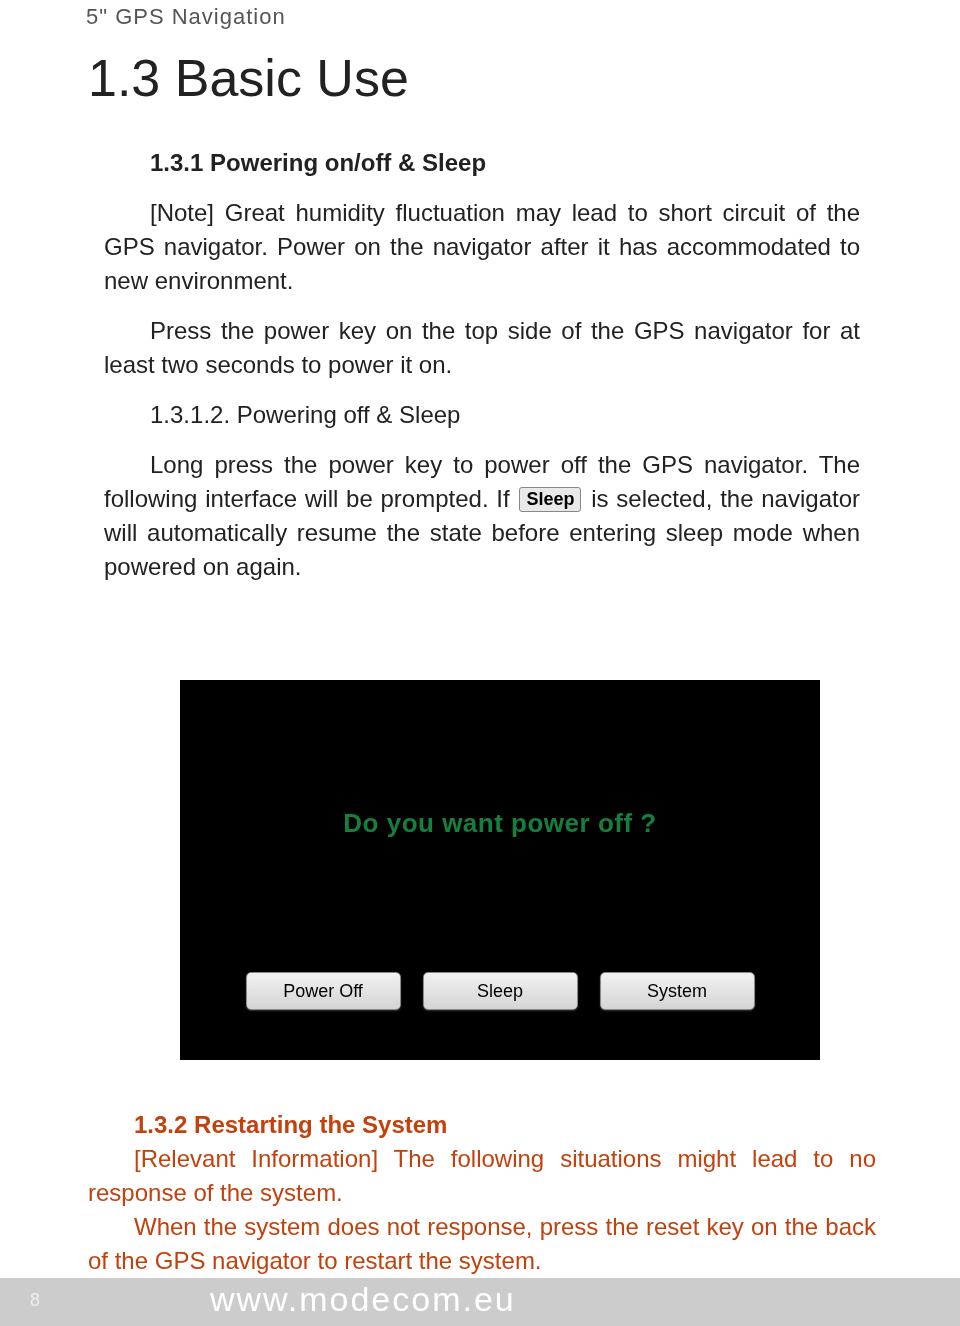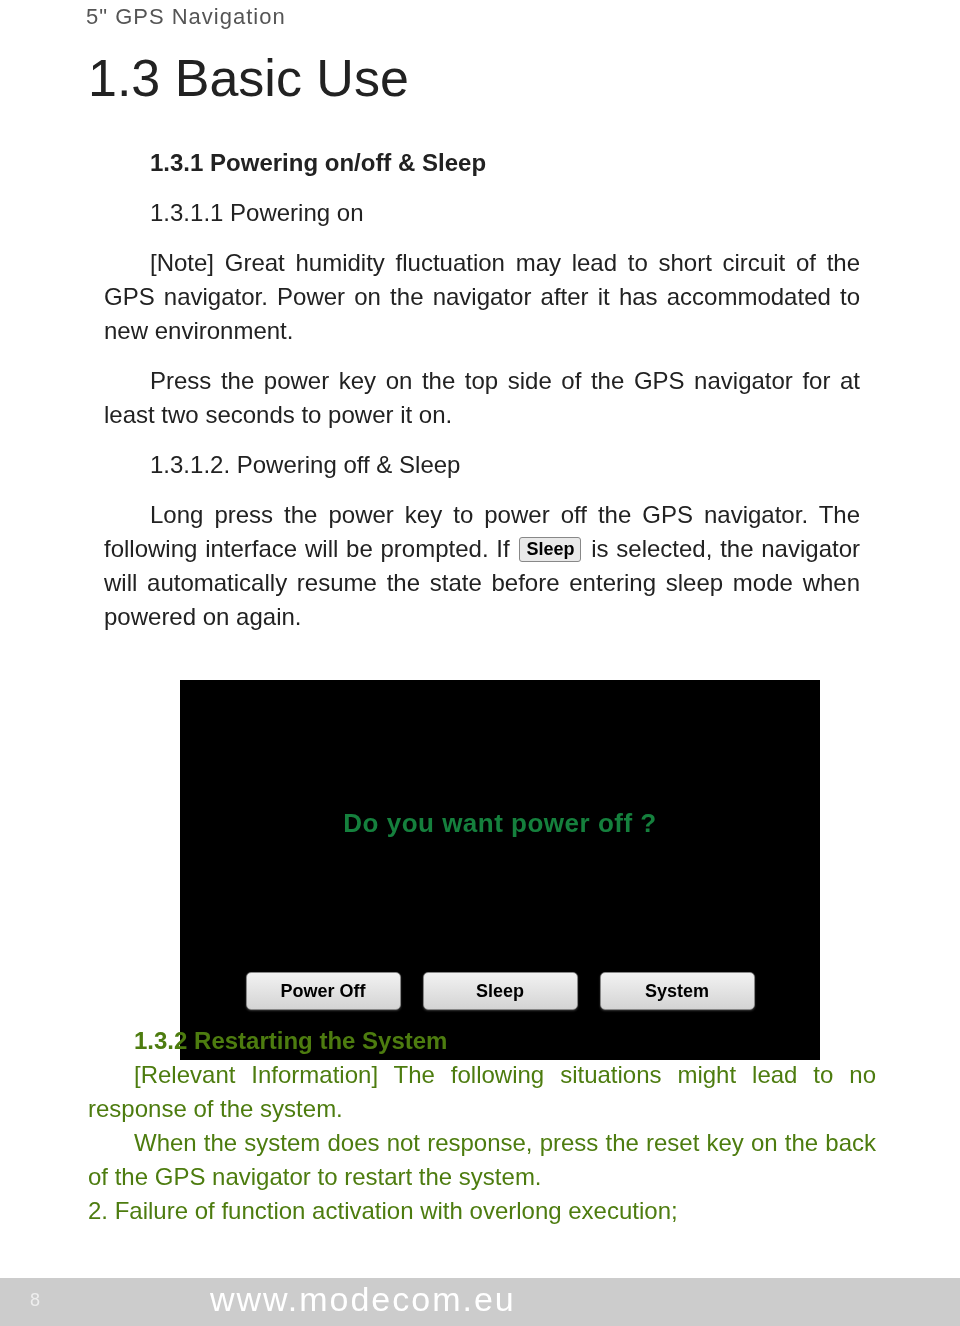--- a/index.html
+++ b/index.html
@@ -46,27 +46,27 @@
   }
   .screenshot .btn-row {
     position:absolute; left:0; right:0; bottom:50px;
     display:flex; justify-content:center; gap:22px;
   }
   .ui-btn {
     width:155px; height:38px; border-radius:5px;
     background:linear-gradient(#f2f2f2,#d4d4d4);
     border:1px solid #888;
     display:flex; align-items:center; justify-content:center;
-    font-size:18px; font-weight:700; color:#000;
+    font-size:18px; font-weight:400; color:#000;
     box-shadow:0 1px 2px rgba(255,255,255,0.2);
   }
 
   .body2 {
-    position:absolute; left:88px; top:1024px; width:788px;
-    font-size:24px; line-height:34px; color:#4d7c0f;
+    position:absolute; left:88px; top:1108px; width:788px;
+    font-size:24px; line-height:34px; color:#c2410c;
   }
 
   .footer-bar {
     position:absolute; left:0; bottom:0; width:960px; height:48px;
     background:#ccc;
   }
   .footer-bar .pagenum {
     position:absolute; left:30px; top:12px; font-size:18px; color:#eee;
     font-family:"Verdana", Arial, sans-serif; letter-spacing:1px;
   }
@@ -80,21 +80,20 @@
 <body>
 
 <div class="page">
 
   <div class="header-title">5" GPS Navigation</div>
 
   <div class="section-heading">1.3 Basic Use</div>
 
   <div class="body">
     <p class="indent-1 bold">1.3.1 Powering on/off &amp; Sleep</p>
-    <p class="indent-1">1.3.1.1 Powering on</p>
     <p style="text-align:justify;">
       <span style="display:inline-block;width:46px;"></span><span>[Note] Great humidity fluctuation may lead to short circuit of the GPS navigator. Power on the navigator after it has accommodated to new environment.</span>
     </p>
     <p style="text-align:justify;">
       <span style="display:inline-block;width:46px;"></span><span>Press the power key on the top side of the GPS navigator for at least two seconds to power it on.</span>
     </p>
     <p class="indent-1">1.3.1.2. Powering off &amp; Sleep</p>
     <p style="text-align:justify;">
       <span style="display:inline-block;width:46px;"></span><span>Long press the power key to power off the GPS navigator. The following interface will be prompted. If </span><span class="inline-btn">Sleep</span><span> is selected, the navigator will automatically resume the state before entering sleep mode when powered on again.</span>
     </p>

